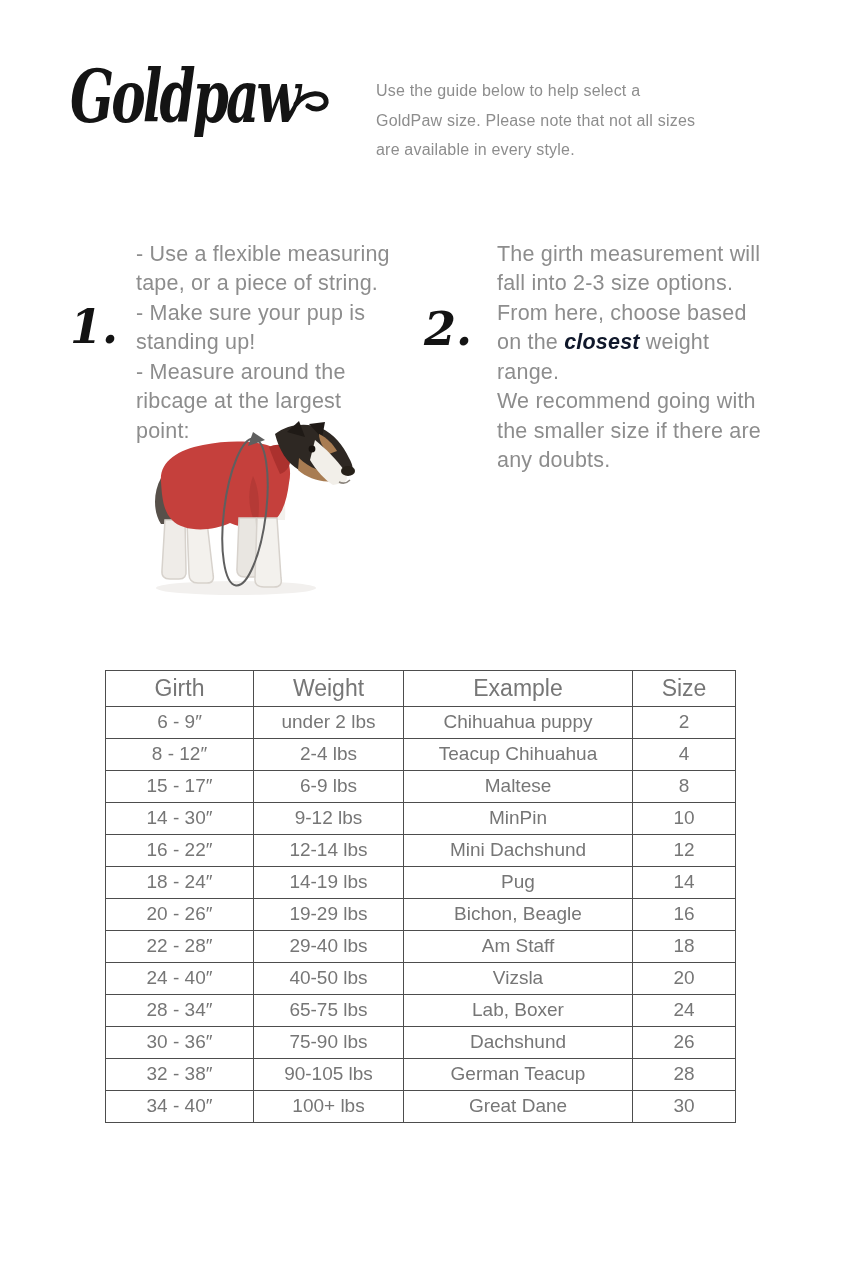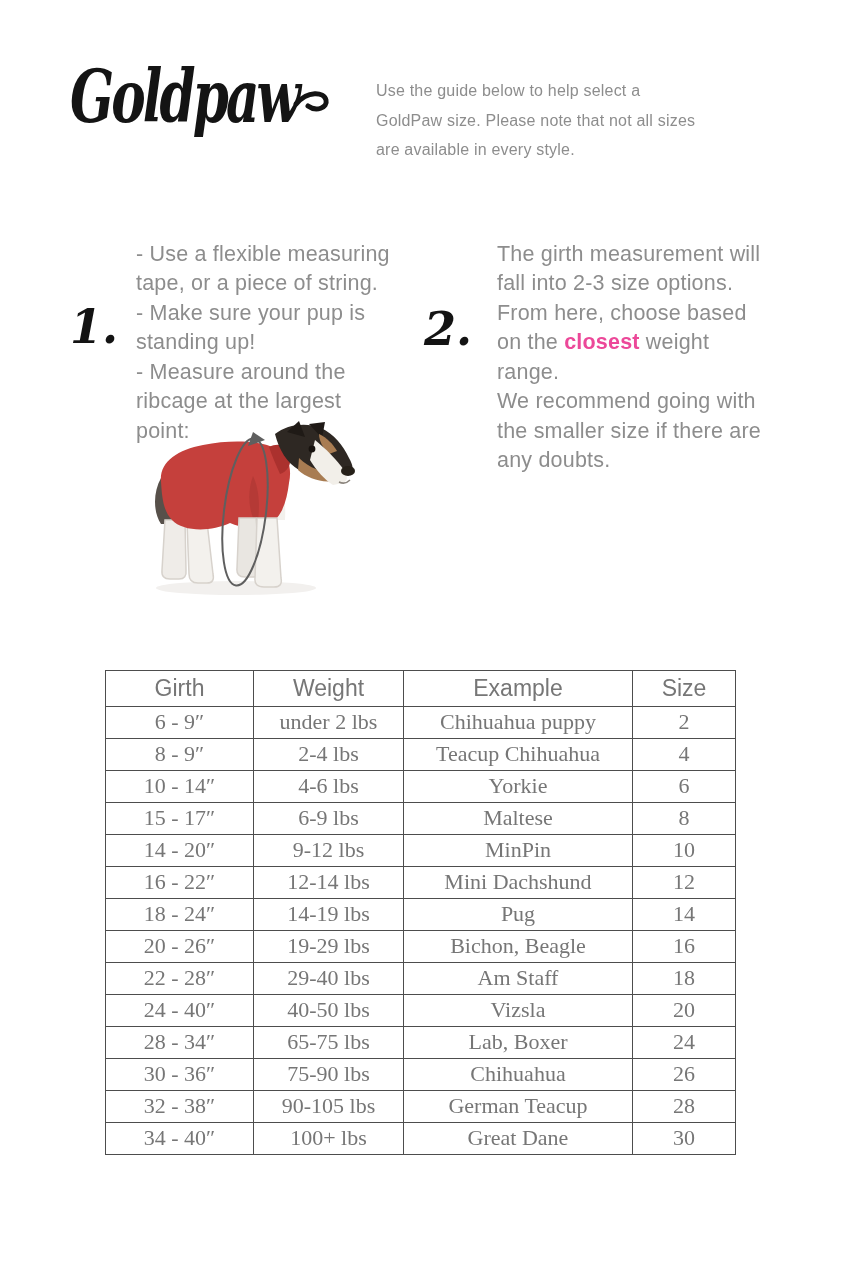--- a/index.html
+++ b/index.html
@@ -23,35 +23,35 @@
   }
   .step-num.n1 { left:70px;  top:292px; }
   .step-num.n2 { left:424px; top:294px; }
   .step-text {
     position:absolute; top:206px;
     font-size:21.5px; line-height:29.5px; color:#8d8d8d;
     font-weight:300; letter-spacing:0.2px; white-space:pre-line;
   }
   .step-text.t1 { left:136px; width:258px; }
   .step-text.t2 { left:497px; width:268px; }
-  .step-text .em { font-weight:700; color:#ec4899; }
+  .step-text .em { font-weight:700; font-style:italic; color:#0f172a; }
   
   .dog-wrap { position:absolute; left:141px; top:408px; width:220px; height:180px; }
   
   .size-table {
     position:absolute; left:105px; top:658px; width:630px;
     border-collapse:collapse; table-layout:fixed;
   }
   .size-table th, .size-table td {
     border:1.8px solid #4d4d4d; text-align:center; vertical-align:middle;
     color:#767676; font-weight:400; padding:0;
     overflow:hidden; white-space:nowrap;
   }
   .size-table th { height:34.5px; font-size:23px; }
-  .size-table td { height:31px;   font-size:22px;font-family:Liberation Serif, serif; }
+  .size-table td { height:31px;   font-size:19px; }
 </style>
 </head>
 <body>
 
 <div class="page">
 
   <div class="logo-wrap">
     <svg width="270" height="110" viewBox="0 0 270 110">
       <text x="2" y="76" font-family="DejaVu Serif, serif" font-style="italic" font-weight="bold" font-size="72" letter-spacing="-4" fill="#141414" textLength="228" lengthAdjust="spacingAndGlyphs">Goldpaw</text>
       <path d="M228,58 C240,44 256,46 258,54 C260,62 248,66 240,60" fill="none" stroke="#141414" stroke-width="5" stroke-linecap="round"></path>
@@ -144,42 +144,36 @@
     </thead>
     <tbody>
   <tr>
     <td>6 - 9″</td>
     <td>under 2 lbs</td>
     <td>Chihuahua puppy</td>
     <td>2</td>
   </tr>
 
   <tr>
-    <td>8 - 9″</td>
+    <td>8 - 12″</td>
     <td>2-4 lbs</td>
     <td>Teacup Chihuahua</td>
     <td>4</td>
   </tr>
 
-  <tr>
-    <td>10 - 14″</td>
-    <td>4-6 lbs</td>
-    <td>Yorkie</td>
-    <td>6</td>
-  </tr>
 
   <tr>
     <td>15 - 17″</td>
     <td>6-9 lbs</td>
     <td>Maltese</td>
     <td>8</td>
   </tr>
 
   <tr>
-    <td>14 - 20″</td>
+    <td>14 - 30″</td>
     <td>9-12 lbs</td>
     <td>MinPin</td>
     <td>10</td>
   </tr>
 
   <tr>
     <td>16 - 22″</td>
     <td>12-14 lbs</td>
     <td>Mini Dachshund</td>
     <td>12</td>
@@ -217,21 +211,21 @@
   <tr>
     <td>28 - 34″</td>
     <td>65-75 lbs</td>
     <td>Lab, Boxer</td>
     <td>24</td>
   </tr>
 
   <tr>
     <td>30 - 36″</td>
     <td>75-90 lbs</td>
-    <td>Chihuahua</td>
+    <td>Dachshund</td>
     <td>26</td>
   </tr>
 
   <tr>
     <td>32 - 38″</td>
     <td>90-105 lbs</td>
     <td>German Teacup</td>
     <td>28</td>
   </tr>
 

